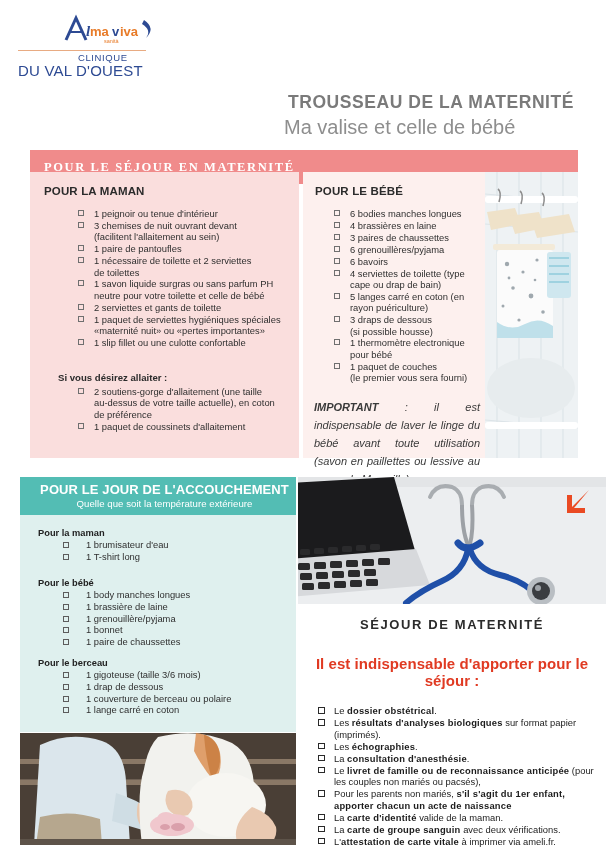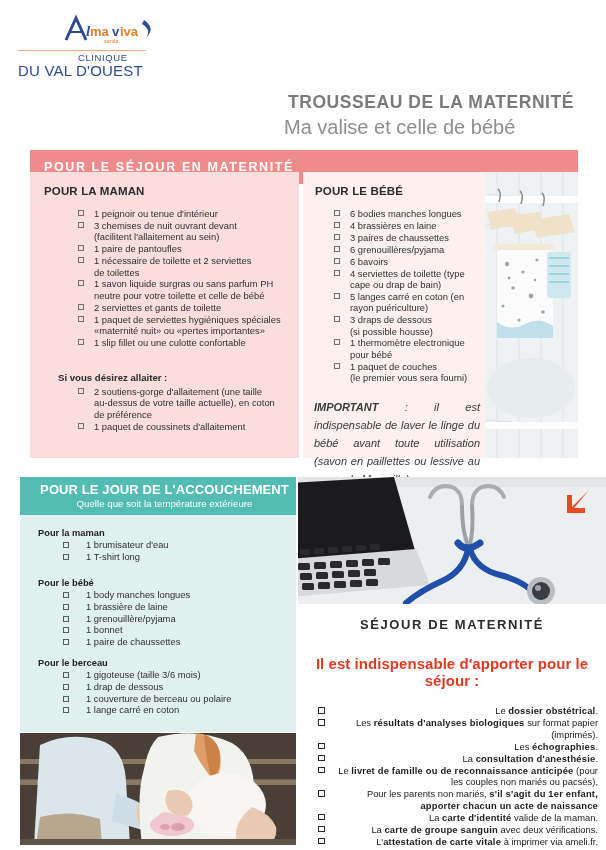--- a/index.html
+++ b/index.html
@@ -40,21 +40,21 @@
   
   .band{
     display:flex;align-items:center;
     color:#ffffff;font-weight:bold;
     box-sizing:border-box;
   }
   .band-pink{
     position:absolute;left:30px;top:150px;width:548px;height:34px;
     background:#f08b8b;
     padding-left:14px;
-    font-size:12.5px;letter-spacing:1.6px;
+    font-size:12.5px;letter-spacing:1.6px;font-family:Liberation Serif, serif;
   }
   .band-teal{
     position:absolute;left:20px;top:477px;width:276px;height:38px;
     background:#53bdb4;
     padding-left:13px;
     flex-direction:column;align-items:center;justify-content:center;
   }
   .band-teal .t1{font-size:13px;font-weight:bold;letter-spacing:.1px;line-height:1.1;}
   .band-teal .t2{font-size:9.6px;font-weight:400;letter-spacing:.05px;margin-top:2px;line-height:1.1;}
 
@@ -146,21 +146,21 @@
     position:absolute;left:298px;top:608px;width:308px;height:242px;background:#fff;
   }
   .sejour-h{
     text-align:center;font-size:13px;font-weight:bold;color:#2b2b2b;
     letter-spacing:1.6px;margin:9px 0 0 0;
   }
   .sejour-sub{
     text-align:center;font-size:15px;font-weight:bold;color:#e03a22;
     margin:23px 0 0 0;letter-spacing:.05px;
   }
-  ul.ck3{list-style:none;margin:16px 0 8px 0;padding:0 8px 0 20px;text-align:right;}
+  ul.ck3{list-style:none;margin:16px 0 8px 0;padding:0 8px 0 20px;}
   ul.ck3 li{
     position:relative;padding-left:16px;
     font-size:9.4px;color:#1c1c1c;line-height:11.5px;margin-bottom:.5px;
   }
   ul.ck3 li .bx{
     position:absolute;left:0px;top:2px;
     width:6.5px;height:6.5px;border:1px solid #2a2a2a;background:transparent;
     box-sizing:border-box;
   }
   ul.ck3 b{font-weight:bold;letter-spacing:.2px;}

